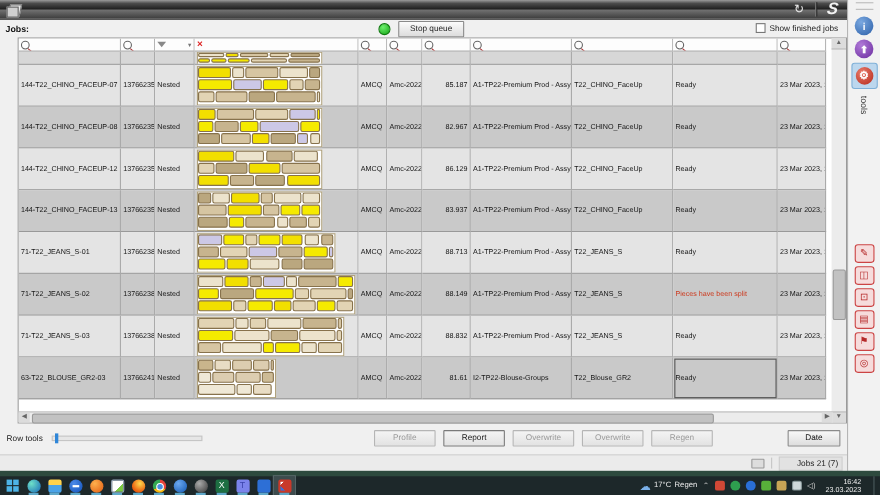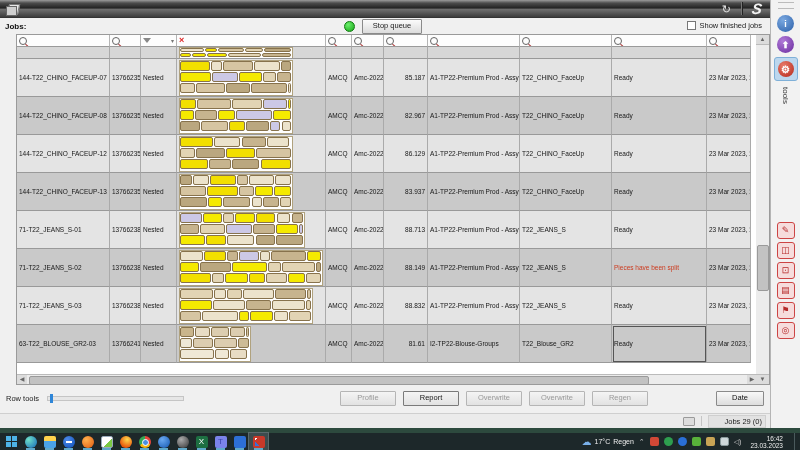--- a/index.html
+++ b/index.html
@@ -672,21 +672,21 @@
             <div class="fbtn">Overwrite</div>
             <div class="fbtn">Overwrite</div>
             <div class="fbtn">Regen</div>
           </div>
         <div class="closebtn">Date</div>
       </div>
 
       <div class="statusbar">
         <div class="sb-ico"></div>
         <div class="sb-sep"></div>
-        <div class="jobs-count">Jobs 29 (0)</div>
+        <div class="jobs-count">Jobs 21 (7)</div>
       </div>
     </div>
 
     <div class="sidebar">
       <div class="grip"></div>
       <div class="circ info">i</div>
       <div class="circ up">⬆</div>
       <div class="toolwrap">
         <div class="circ wrench">⚙</div>
       </div>

